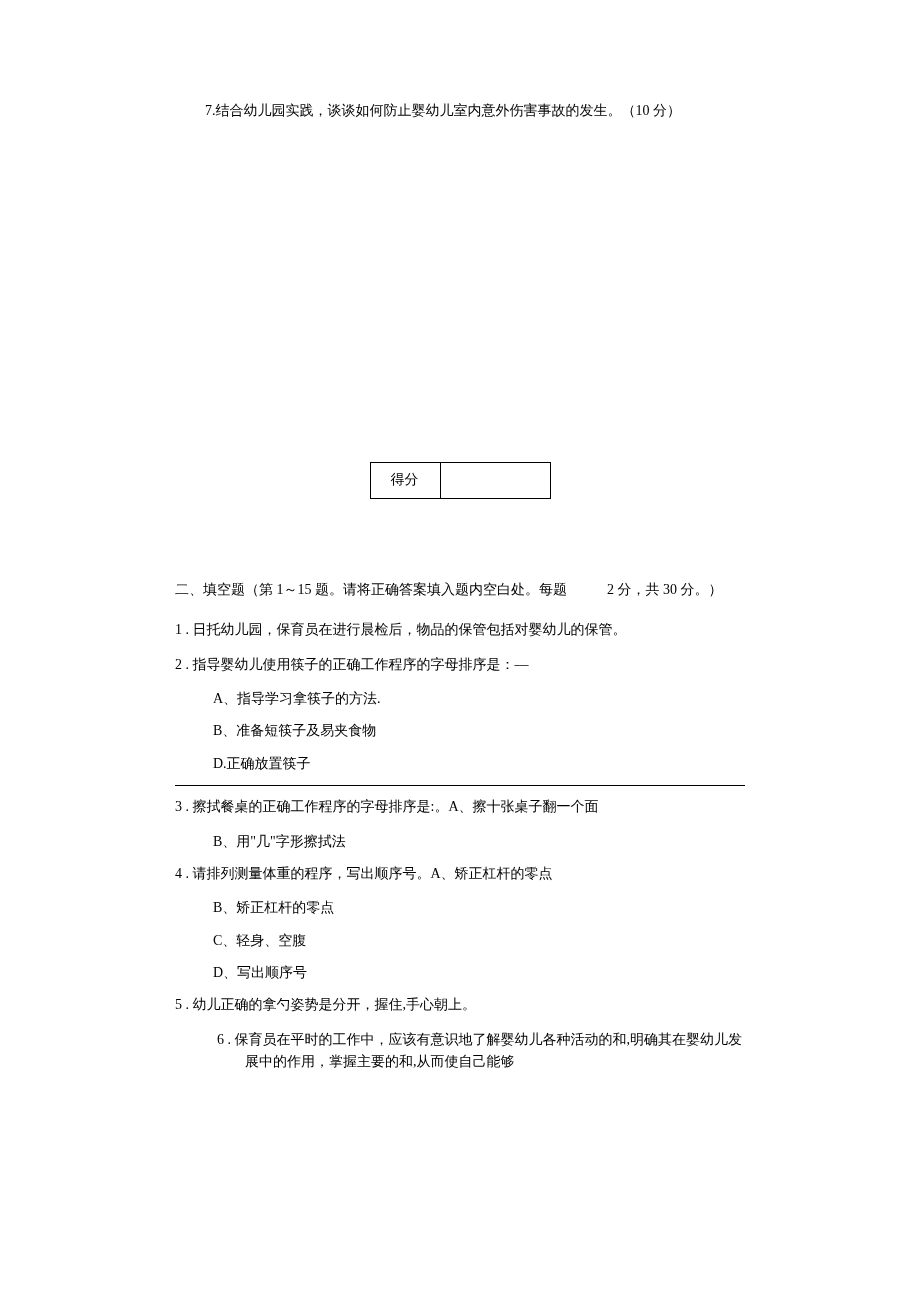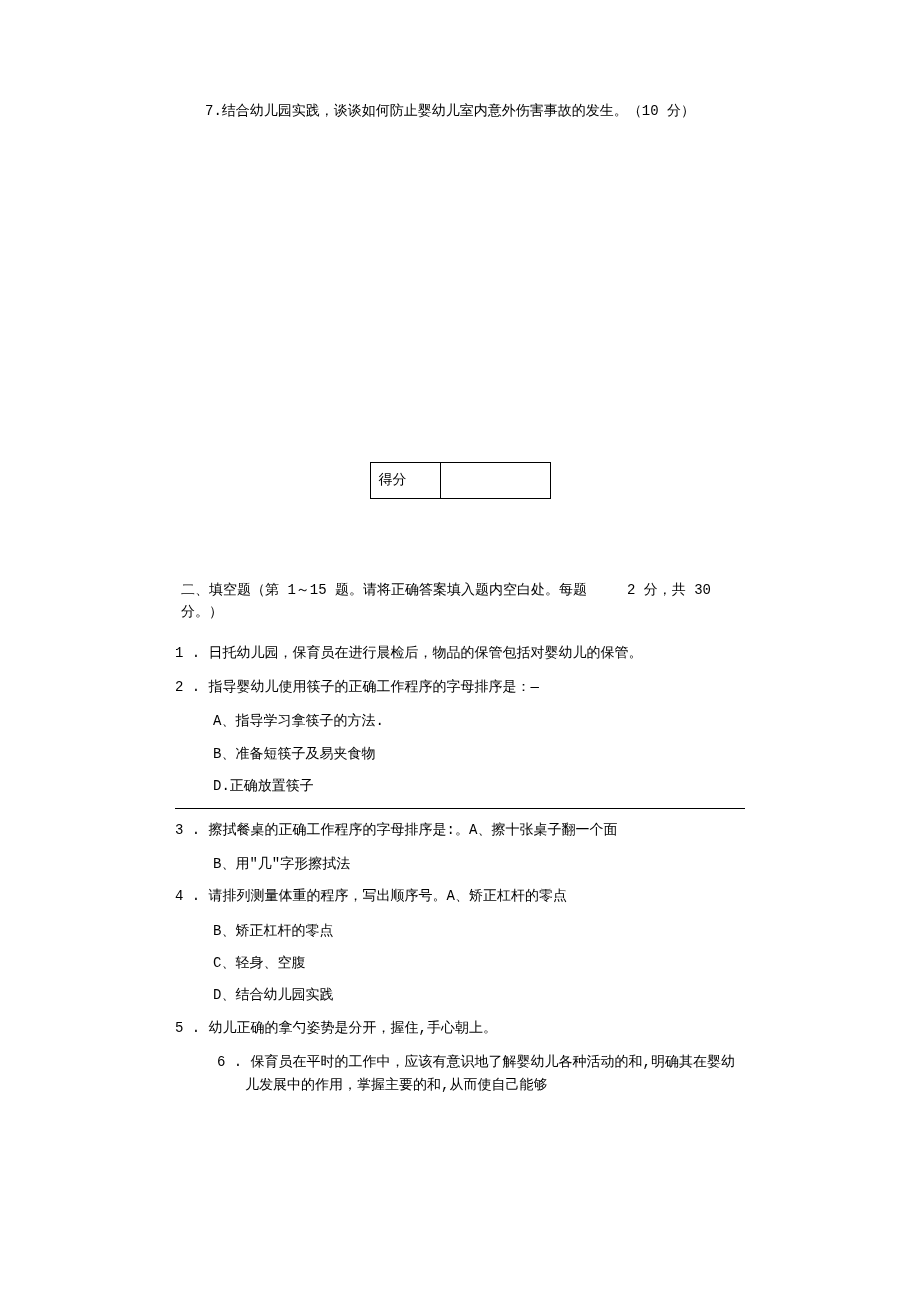--- a/index.html
+++ b/index.html
@@ -1,44 +1,43 @@
 <!DOCTYPE html>
 <html><head>
   <meta charset="utf-8">
   <style>
-    * { margin: 0; padding: 0; box-sizing: border-box; font-family: Liberation Mono, monospace; }
+    * { margin: 0; padding: 0; box-sizing: border-box; }
     body {
       width: 920px;
       height: 1303px;
       background: #fff;
       font-family: "SimSun", "宋体", serif;
       font-size: 14px;
       color: #000;
       padding: 100px 175px 80px 175px;
       line-height: 1.6;
     }
     .q7 {
       margin-left: 30px;
       margin-bottom: 340px;
     }
     .score-table {
       border-collapse: collapse;
       margin: 0 auto 80px auto;
     }
     .score-table td {
       border: 1px solid #000;
-      padding: 6px 8px;
+      padding: 6px 20px;
       font-size: 14px;
       text-align: left;
     }
     .score-table td.label { width: 70px; }
     .score-table td.value { width: 110px; }
     .section-title {
       margin-bottom: 18px;
-      margin-left: 6px;
     }
     .section-title .gap { display: inline-block; width: 40px; }
     .qline {
       margin-bottom: 12px;
     }
     .options {
       margin-left: 38px;
     }
     .opt {
       margin-bottom: 10px;
@@ -87,18 +86,18 @@
 <div class="options">
   <div class="opt">B、用"几"字形擦拭法</div>
 </div>
 
 <div class="qline">
   <span>4 . 请排列测量体重的程序，写出顺序号。A、矫正杠杆的零点</span>
 </div>
 <div class="options">
   <div class="opt">B、矫正杠杆的零点</div>
   <div class="opt">C、轻身、空腹</div>
-  <div class="opt">D、结合幼儿园实践</div>
+  <div class="opt">D、写出顺序号</div>
 </div>
 
 <div class="qline">5 . 幼儿正确的拿勺姿势是分开，握住,手心朝上。</div>
 
 <div class="indent-hanging">6 . 保育员在平时的工作中，应该有意识地了解婴幼儿各种活动的和,明确其在婴幼儿发展中的作用，掌握主要的和,从而使自己能够</div>
 
 </body></html>

